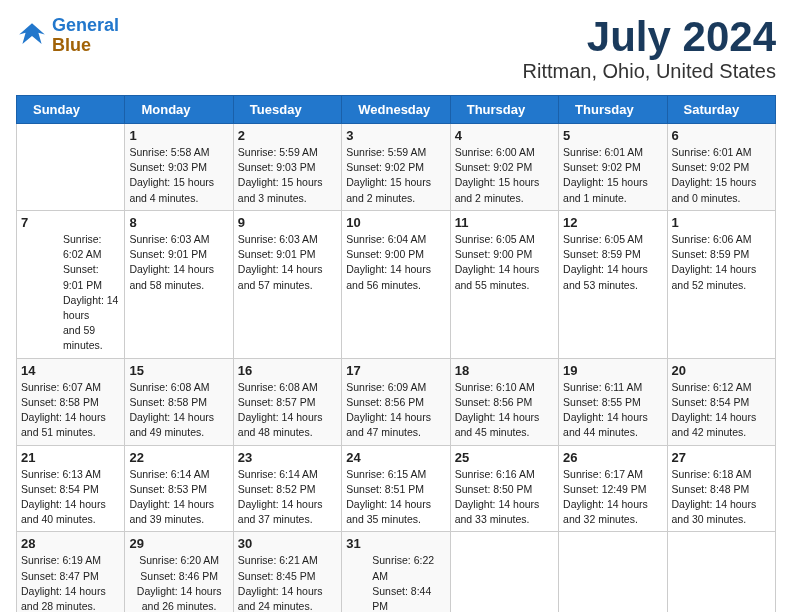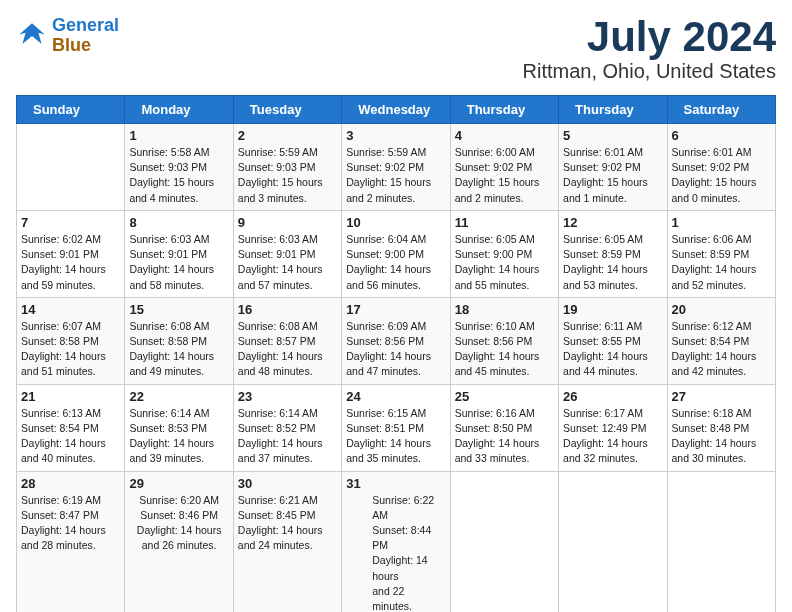--- a/index.html
+++ b/index.html
@@ -162,21 +162,21 @@
           <span class="day-num">6</span>
           <div class="day-info" style="white-space: pre-line;">Sunrise: 6:01 AM
 Sunset: 9:02 PM
 Daylight: 15 hours
 and 0 minutes.</div>
         </td>
       </tr>
       <tr>
         <td>
           <span class="day-num">7</span>
-          <div class="day-info" style="white-space: pre-line;">Sunrise: 6:02 AM
+          <div class="day-info" style="white-space: pre-line; margin-left: 42px;">Sunrise: 6:02 AM
 Sunset: 9:01 PM
 Daylight: 14 hours
 and 59 minutes.</div>
         </td>
         <td>
           <span class="day-num">8</span>
           <div class="day-info" style="white-space: pre-line;">Sunrise: 6:03 AM
 Sunset: 9:01 PM
 Daylight: 14 hours
 and 58 minutes.</div>

